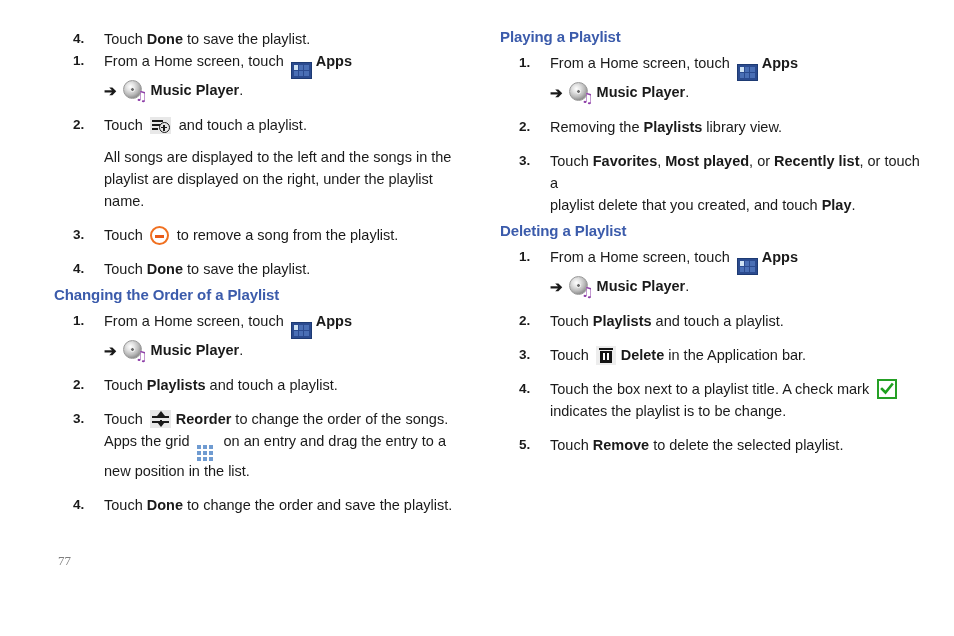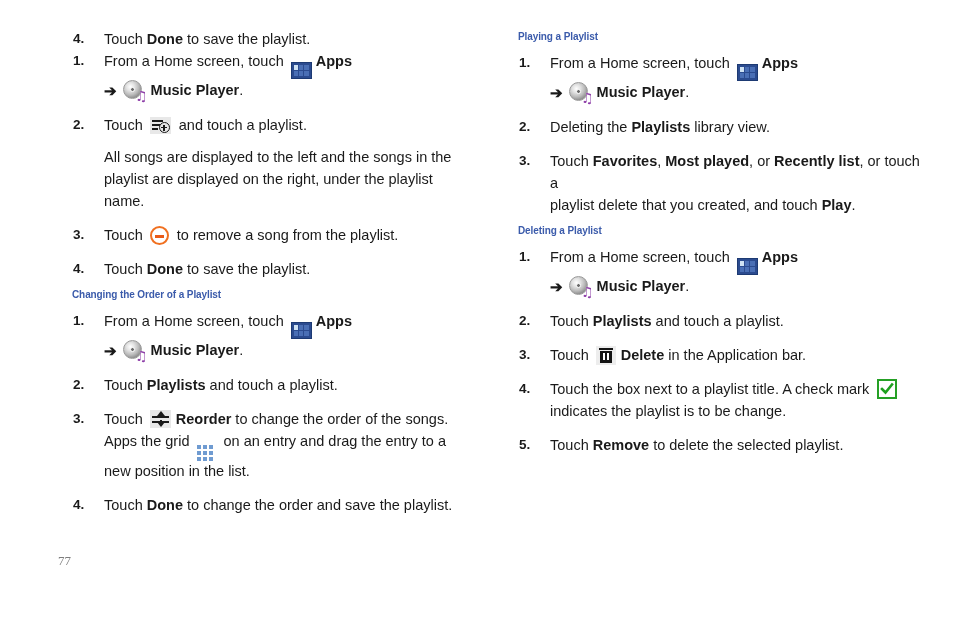--- a/index.html
+++ b/index.html
@@ -22,24 +22,24 @@
   }
   .col {
     position: absolute;
     top: 28px;
     width: 420px;
   }
   .col-left  { left: 54px; }
   .col-right { left: 500px; }
 
   h2.section-heading {
-    font-size: 10px;
+    font-size: 15px;
     font-weight: bold;
     color: #3b5bab;
-    margin: 0 0 6px 18px;
+    margin: 0 0 6px 0;
     padding: 0;
     letter-spacing: -0.1px;
     line-height: 18px;
   }
   .sec { margin-bottom: 2px; }
   .sec + .sec { margin-top: 6px; }
 
   ol.steps {
     list-style: none;
     margin: 0;
@@ -382,21 +382,21 @@
                   <i></i>
                   <i></i>
                   <i></i>
                   <i></i>
                 </span></span><b>Apps</b></span>
           <span class="sub-line"><span class="arrow">➔</span><span class="ico ico-music"><span class="disc"></span><span class="hole"></span><span class="note">♫</span></span><b>Music Player</b><span>.</span></span>
         </li>
 
         <li class="step">
           <span class="num">2.</span>
-          <span class="line"><span>Deleting the </span><b>Playlists</b><span> library view.</span></span>
+          <span class="line"><span>Removing the </span><b>Playlists</b><span> library view.</span></span>
         </li>
 
         <li class="step">
           <span class="num">3.</span>
           <span class="line"><span>Touch </span><b>Favorites</b><span>, </span><b>Most played</b><span>, or </span><b>Recently list</b><span>, or touch a</span></span>
           <span class="line"><span>playlist delete that you created, and touch </span><b>Play</b><span>.</span></span>
         </li>
 
       </ol>
     </div>

